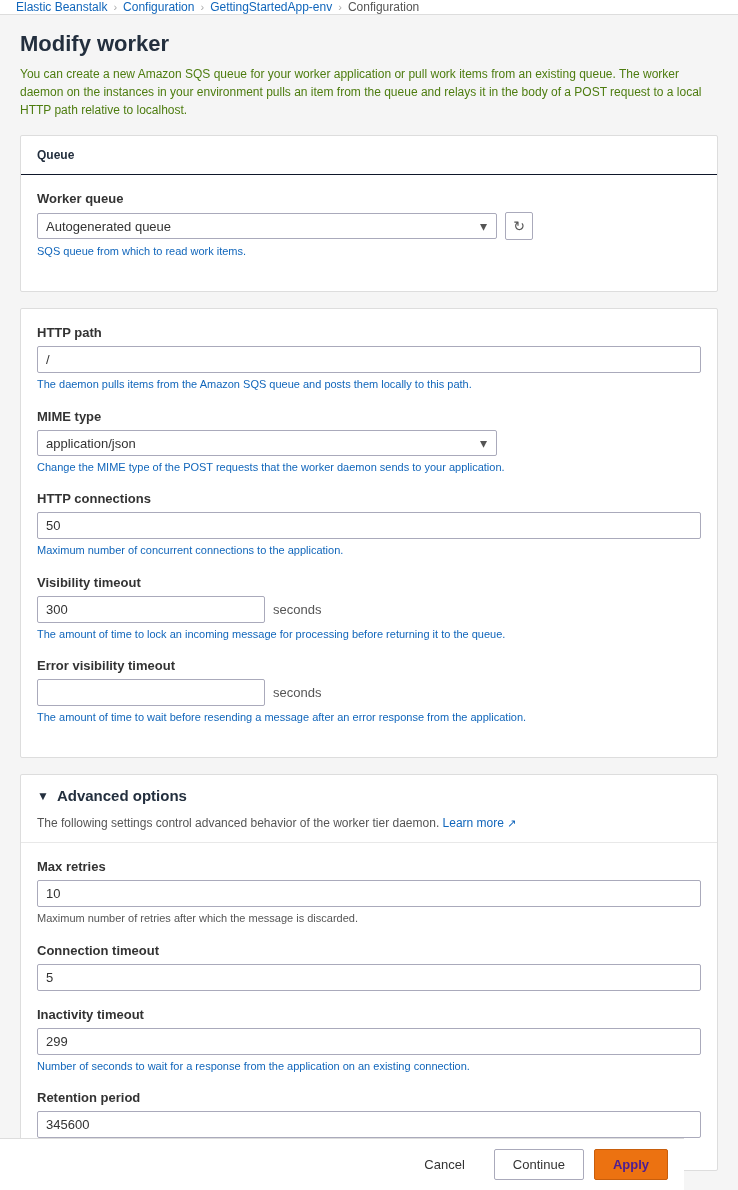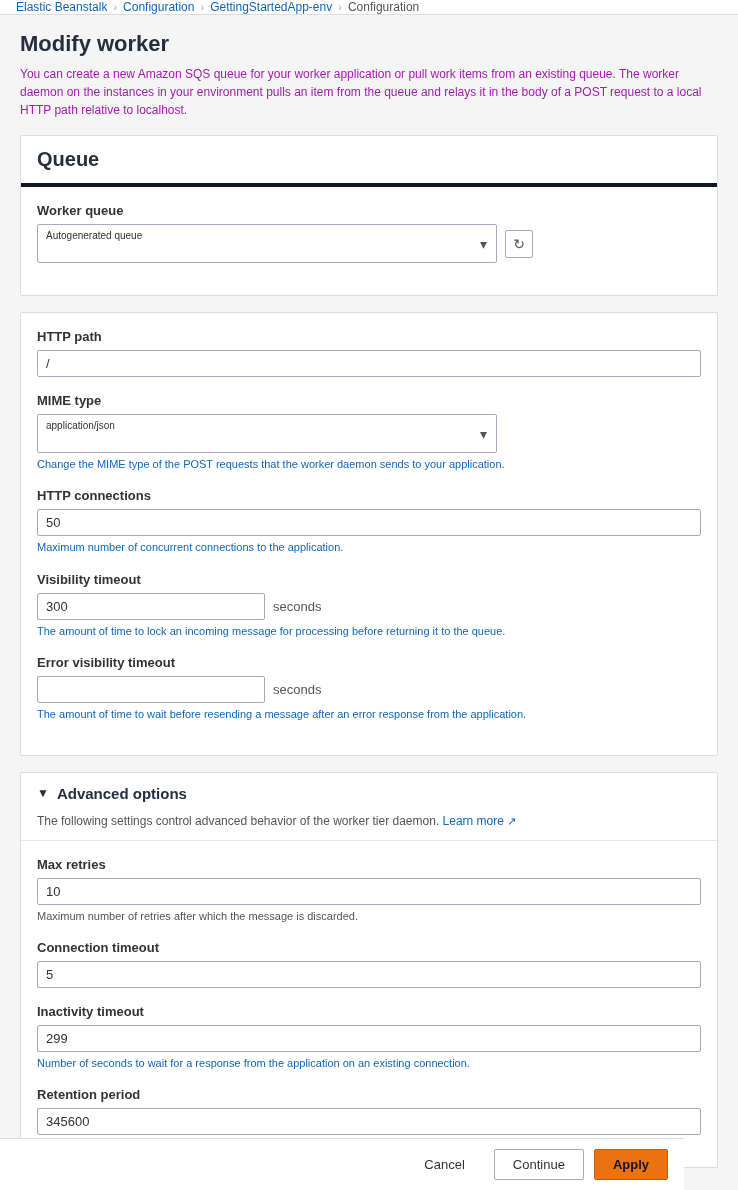--- a/index.html
+++ b/index.html
@@ -41,37 +41,37 @@
 
     .page-title {
       font-size: 22px;
       font-weight: bold;
       color: #232f3e;
       margin-bottom: 8px;
     }
 
     .page-description {
       font-size: 12px;
-      color: #a21caf;
+      color: #4d7c0f;
       line-height: 1.5;
       margin-bottom: 16px;
     }
 
     
     .section {
       background: #fff;
       border: 1px solid #ddd;
       border-radius: 2px;
       margin-bottom: 16px;
     }
 
     .section-header {
       padding: 12px 16px;
-      border-bottom: 4px solid #0f172a;
-      font-size: 20px;
+      border-bottom: 1px solid #0f172a;
+      font-size: 12px;
       font-weight: bold;
       color: #232f3e;
     }
 
     .section-body {
       padding: 16px;
     }
 
     .form-group {
       margin-bottom: 16px;
@@ -122,24 +122,24 @@
     }
 
     
     .select-wrapper {
       position: relative;
       display: inline-block;
       width: 460px;
     }
     .select-wrapper select {
       width: 100%;
-      padding: 5px 30px 21px 8px;
+      padding: 5px 30px 4px 8px;
       border: 1px solid #aab;
       border-radius: 2px;
-      font-size: 10px;
+      font-size: 13px;
       color: #333;
       background: #fff;
       appearance: none;
       -webkit-appearance: none;
       cursor: pointer;
       outline: none;
     }
     .select-wrapper::after {
       content: '▾';
       position: absolute;
@@ -244,21 +244,21 @@
 
     .btn-continue {
       background: #fff;
       border-color: #aab;
       color: #333;
     }
 
     .btn-apply {
       background: #ec7211;
       border-color: #c85e0c;
-      color: #0f172a;
+      color: #4c1d95;
       font-weight: bold;
     }
 
     
     .input-full {
       width: 100%;
     }
   </style>
 </head>
 <body>
@@ -284,30 +284,32 @@
       <div class="form-group">
         <label class="form-label">Worker queue</label>
         <div class="queue-row">
           <div class="select-wrapper">
             <select>
               <option>Autogenerated queue</option>
             </select>
           </div>
           <button class="refresh-btn" title="Refresh">↻</button>
         </div>
+        <div class="form-help">SQS queue from which to read work items.</div>
       </div>
     </div>
   </div>
 
   <div class="section">
     <div class="section-body">
 
       <div class="form-group">
         <label class="form-label">HTTP path</label>
         <input type="text" class="input-full" value="/" style="">
+        <div class="form-help">The daemon pulls items from the Amazon SQS queue and posts them locally to this path.</div>
       </div>
 
       <div class="form-group">
         <label class="form-label">MIME type</label>
         <div class="select-wrapper">
           <select>
             <option>application/json</option>
             <option>application/x-www-form-urlencoded</option>
           </select>
         </div>

